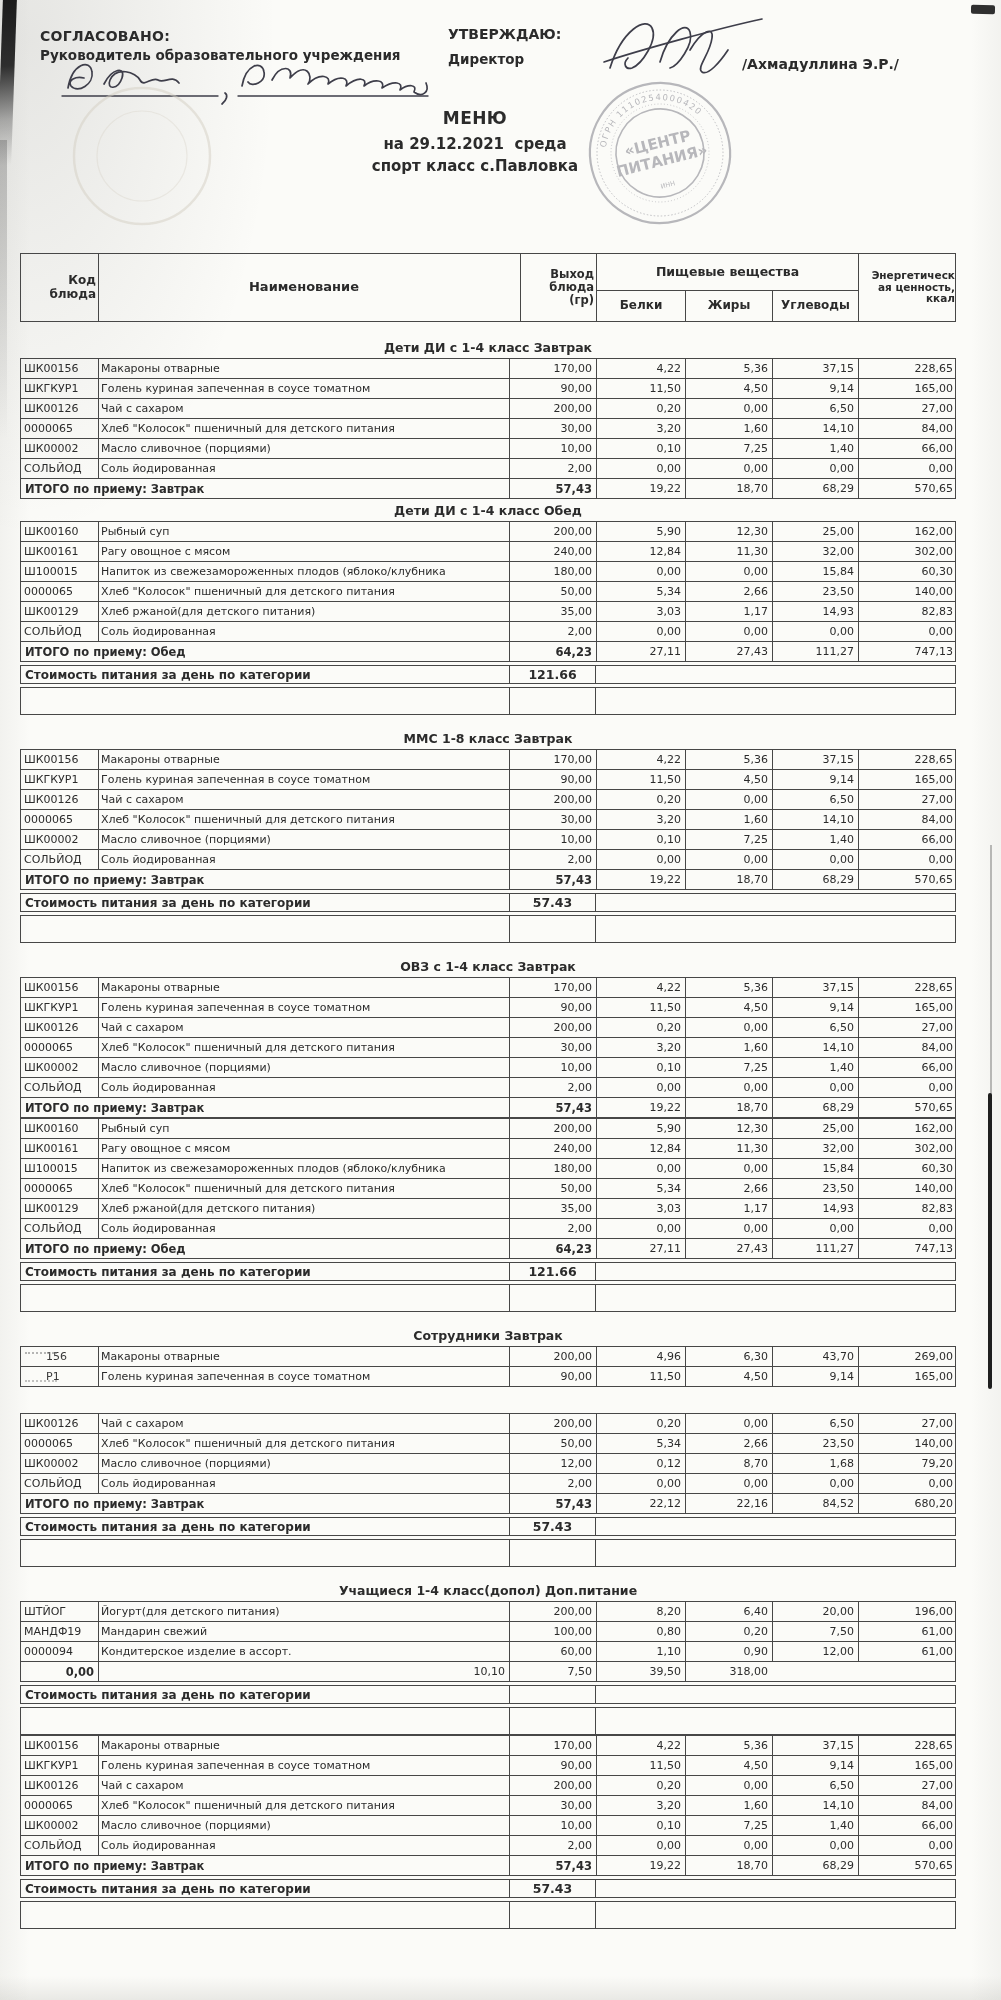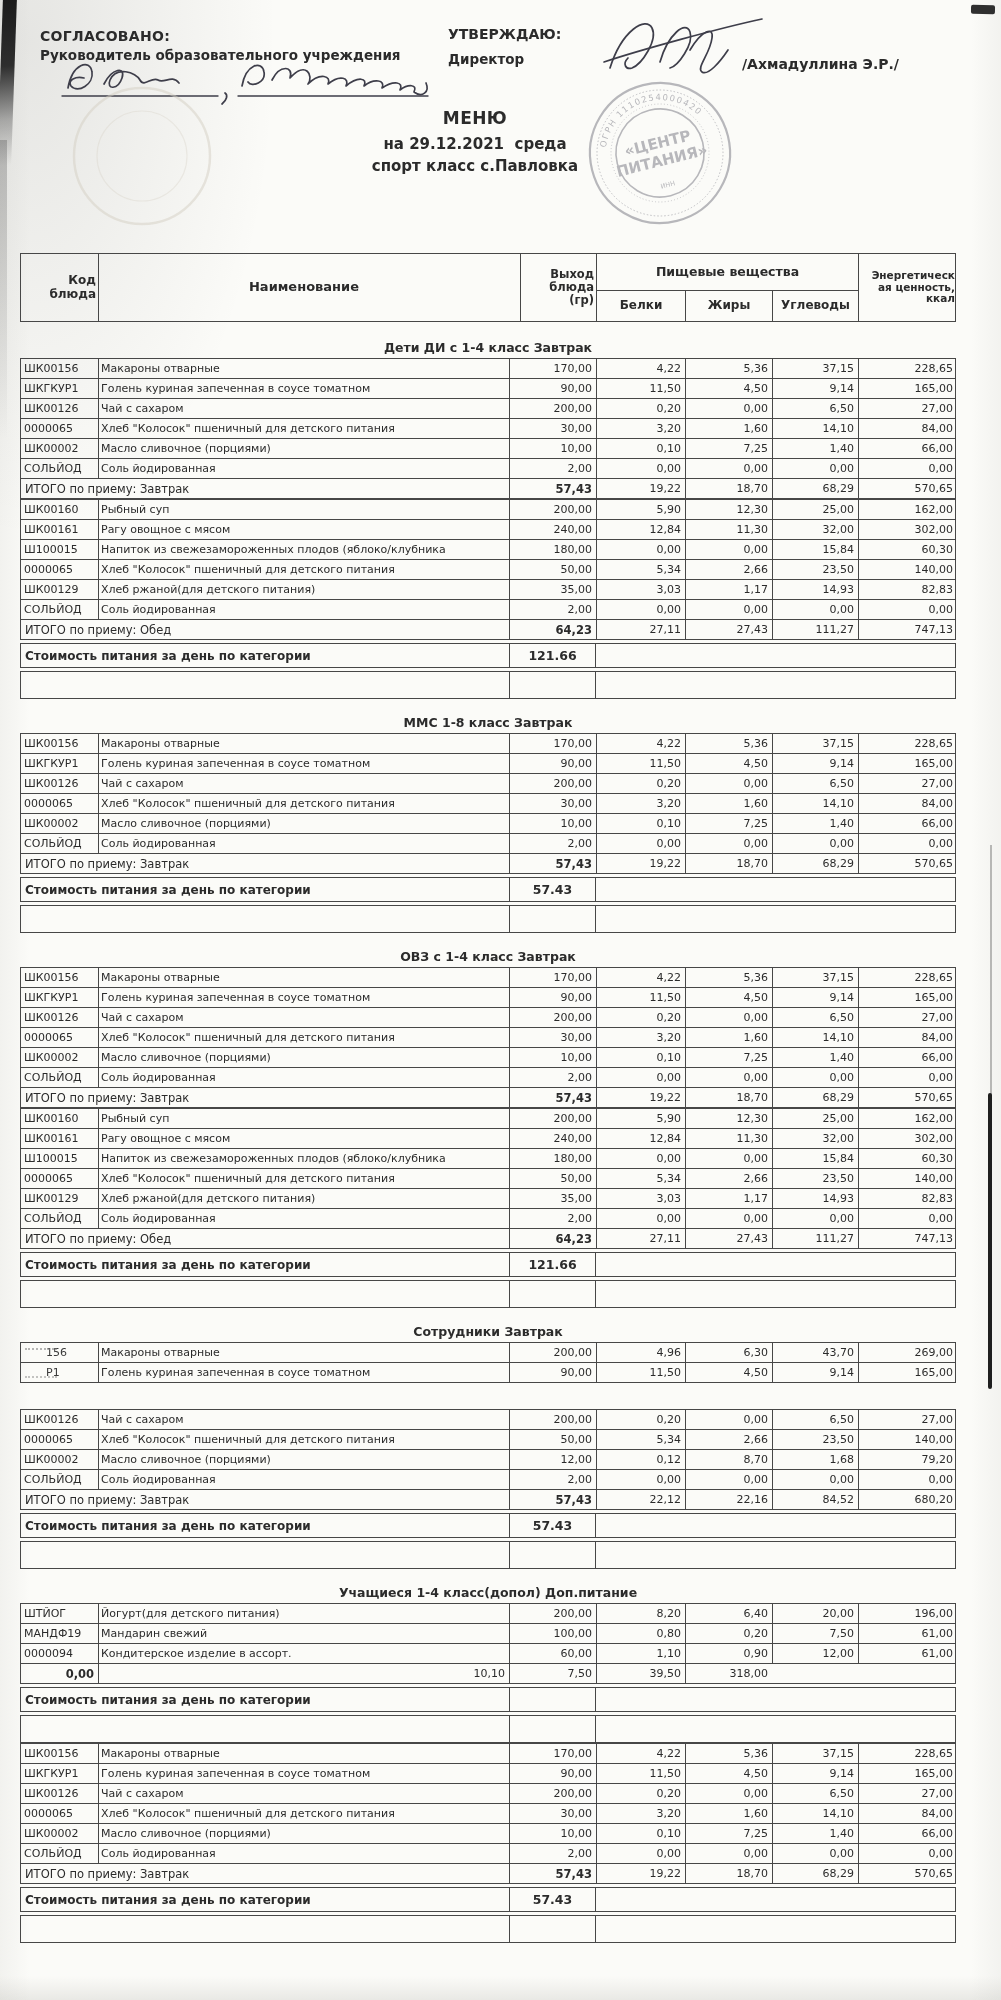--- a/index.html
+++ b/index.html
@@ -76,23 +76,23 @@
   .grid{display:grid;grid-template-columns:77px 411px 87px 89px 87px 86px 99px;}
   .t-row{height:19px;font-size:11px;}
   .t-row + .t-row{border-top:1px solid var(--bd);}
   .t-cell{display:flex;align-items:center;overflow:hidden;box-sizing:border-box;}
   .t-cell + .t-cell{border-left:1px solid var(--bd);}
   .c-code{padding-left:3px;}
   .c-name{padding-left:2px;white-space:nowrap;}
   .c-num{justify-content:flex-end;padding-right:4px;}
   .fade-code{padding-left:25px;color:#3a3a3a;}
   .total-row{border-top:1.5px solid var(--bd);}
-  .total-row .c-label{font-weight:normal;padding-left:4px;grid-column:1 / span 2;font-size:11.5px;display:flex;align-items:center;}
+  .total-row .c-label{font-weight:bold;padding-left:4px;grid-column:1 / span 2;font-size:11.5px;display:flex;align-items:center;}
   .c-bold{font-weight:bold;font-size:11.5px;}
-  .cost-row{display:grid;grid-template-columns:488px 87px 361px;border:1.5px solid var(--bd);height:25px;margin-top:3px;box-sizing:border-box;}
+  .cost-row{display:grid;grid-template-columns:488px 87px 361px;border:1.5px solid var(--bd);height:19px;margin-top:3px;box-sizing:border-box;}
   .cost-row > div{height:100%;display:flex;align-items:center;box-sizing:border-box;}
   .cost-label{font-weight:bold;font-size:12px;padding-left:4px;}
   .cost-value{font-weight:bold;font-size:12.5px;border-left:1px solid var(--bd);border-right:1px solid var(--bd);justify-content:center;}
   .spacer-row{height:28px;}
   .dashes{position:absolute;left:4px;top:5px;width:32px;height:26px;
     border-top:2px dotted rgba(125,125,125,.55);border-bottom:2px dotted rgba(125,125,125,.45);}
 </style>
 </head>
 <body>
 
@@ -229,20 +229,21 @@
           </div>
           <div class="grid t-row total-row">
             <div class="t-cell c-label">ИТОГО по приему: Завтрак</div>
             <div class="t-cell c-num c-bold">57,43</div>
             <div class="t-cell c-num">19,22</div>
             <div class="t-cell c-num">18,70</div>
             <div class="t-cell c-num">68,29</div>
             <div class="t-cell c-num">570,65</div>
           </div>
         </div>
+        <div class="sec-title gap-small">Дети ДИ с 1-4 класс Обед</div>
         <div class="sec-table">
           <div class="grid t-row">
             <div class="t-cell c-code">ШК00160</div>
             <div class="t-cell c-name">Рыбный суп</div>
             <div class="t-cell c-num">200,00</div>
             <div class="t-cell c-num">5,90</div>
             <div class="t-cell c-num">12,30</div>
             <div class="t-cell c-num">25,00</div>
             <div class="t-cell c-num">162,00</div>
           </div>

